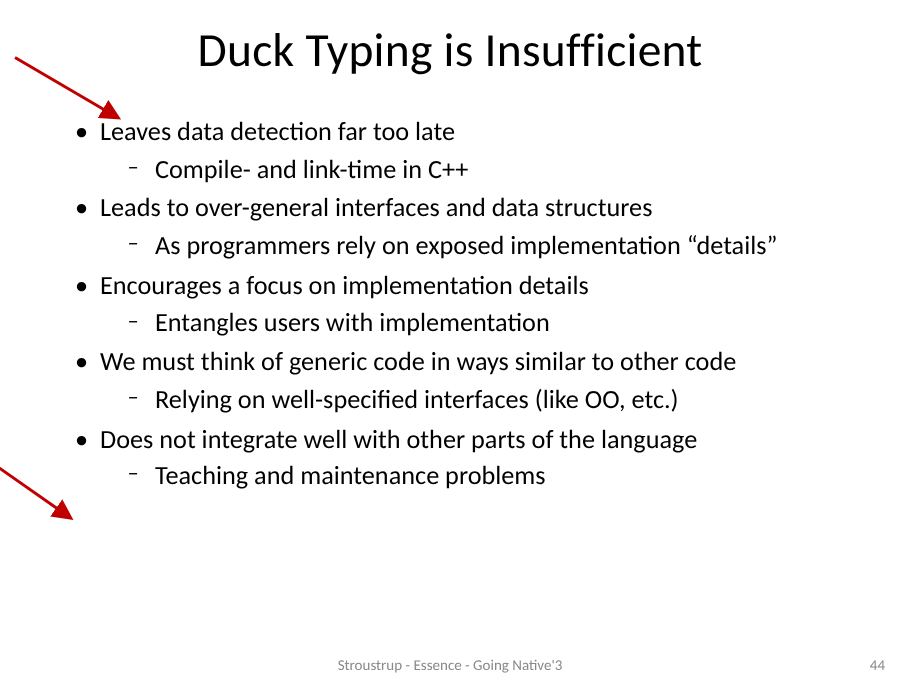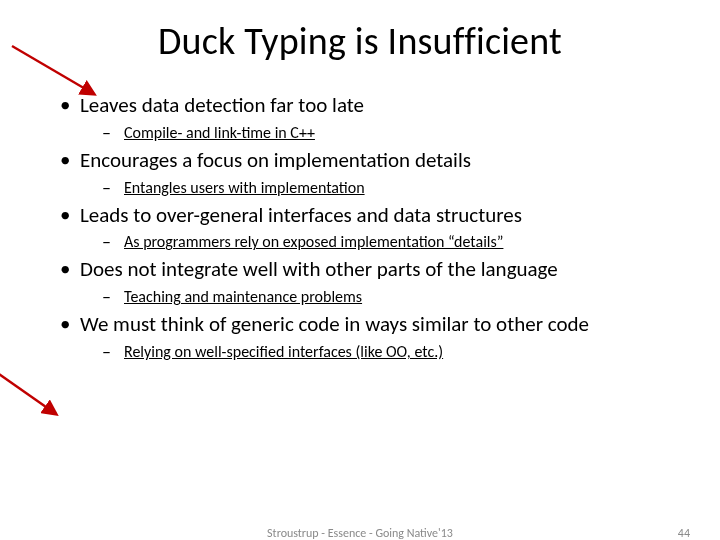--- a/index.html
+++ b/index.html
@@ -47,24 +47,23 @@
     font-size: 21px;
   }
   ul.sub {
     margin: 2px 0 4px 0;
     padding: 0;
     list-style: none;
   }
   ul.sub > li {
     position: relative;
     padding-left: 26px;
-    font-size: 16px;
+    font-size: 21px;
     line-height: 1.32;
     margin-left: 18px;
-    text-decoration: underline;
   }
   ul.sub > li::before {
     content: "–";
     position: absolute;
     left: 4px;
     top: 0;
     font-size: 18px;
   }
   .footer {
     position: absolute;
@@ -75,62 +74,62 @@
     color: #8a8a8a;
   }
   .footer-center {
     position: absolute;
     left: 0;
     width: 720px;
     text-align: center;
   }
   .footer-num {
     position: absolute;
-    right: 30px;
+    right: 12px;
   }
   .arrow {
     position: absolute;
     pointer-events: none;
   }
 </style>
 </head>
 <body>
 
 <div class="slide">
   <h1 class="title">Duck Typing is Insufficient</h1>
 
   <ul class="top">
     <li>
       <span>Leaves data detection far too late</span>
       <ul class="sub">
         <li>Compile- and link-time in C++</li>
       </ul>
     </li>
     <li>
+      <span>Leads to over-general interfaces and data structures</span>
+      <ul class="sub">
+        <li>As programmers rely on exposed implementation “details”</li>
+      </ul>
+    </li>
+    <li>
       <span>Encourages a focus on implementation details</span>
       <ul class="sub">
         <li>Entangles users with implementation</li>
       </ul>
     </li>
     <li>
-      <span>Leads to over-general interfaces and data structures</span>
+      <span>We must think of generic code in ways similar to other code</span>
       <ul class="sub">
-        <li>As programmers rely on exposed implementation “details”</li>
+        <li>Relying on well-specified interfaces (like OO, etc.)</li>
       </ul>
     </li>
     <li>
       <span>Does not integrate well with other parts of the language</span>
       <ul class="sub">
         <li>Teaching and maintenance problems</li>
-      </ul>
-    </li>
-    <li>
-      <span>We must think of generic code in ways similar to other code</span>
-      <ul class="sub">
-        <li>Relying on well-specified interfaces (like OO, etc.)</li>
       </ul>
     </li>
   </ul>
 
   <svg class="arrow" style="left:8px; top:42px;" width="95" height="60" viewBox="0 0 95 60">
     <defs>
       <marker id="ah1" viewBox="0 0 10 10" refX="8" refY="5" markerWidth="7" markerHeight="7" orient="auto-start-reverse">
         <path d="M0,0 L10,5 L0,10 z" fill="#c00000"></path>
       </marker>
     </defs>
@@ -140,16 +139,16 @@
   <svg class="arrow" style="left:-6px; top:370px;" width="70" height="52" viewBox="0 0 70 52">
     <defs>
       <marker id="ah2" viewBox="0 0 10 10" refX="8" refY="5" markerWidth="7" markerHeight="7" orient="auto-start-reverse">
         <path d="M0,0 L10,5 L0,10 z" fill="#c00000"></path>
       </marker>
     </defs>
     <line x1="2" y1="2" x2="62" y2="44" stroke-width="2.4" marker-end="url(#ah2)" stroke="#c00000"></line>
   </svg>
 
   <div class="footer">
-    <div class="footer-center">Stroustrup - Essence - Going Native'13</div>
+    <div class="footer-center">Stroustrup - Essence - Going Native'3</div>
     <div class="footer-num">44</div>
   </div>
 </div>
 
 </body></html>

